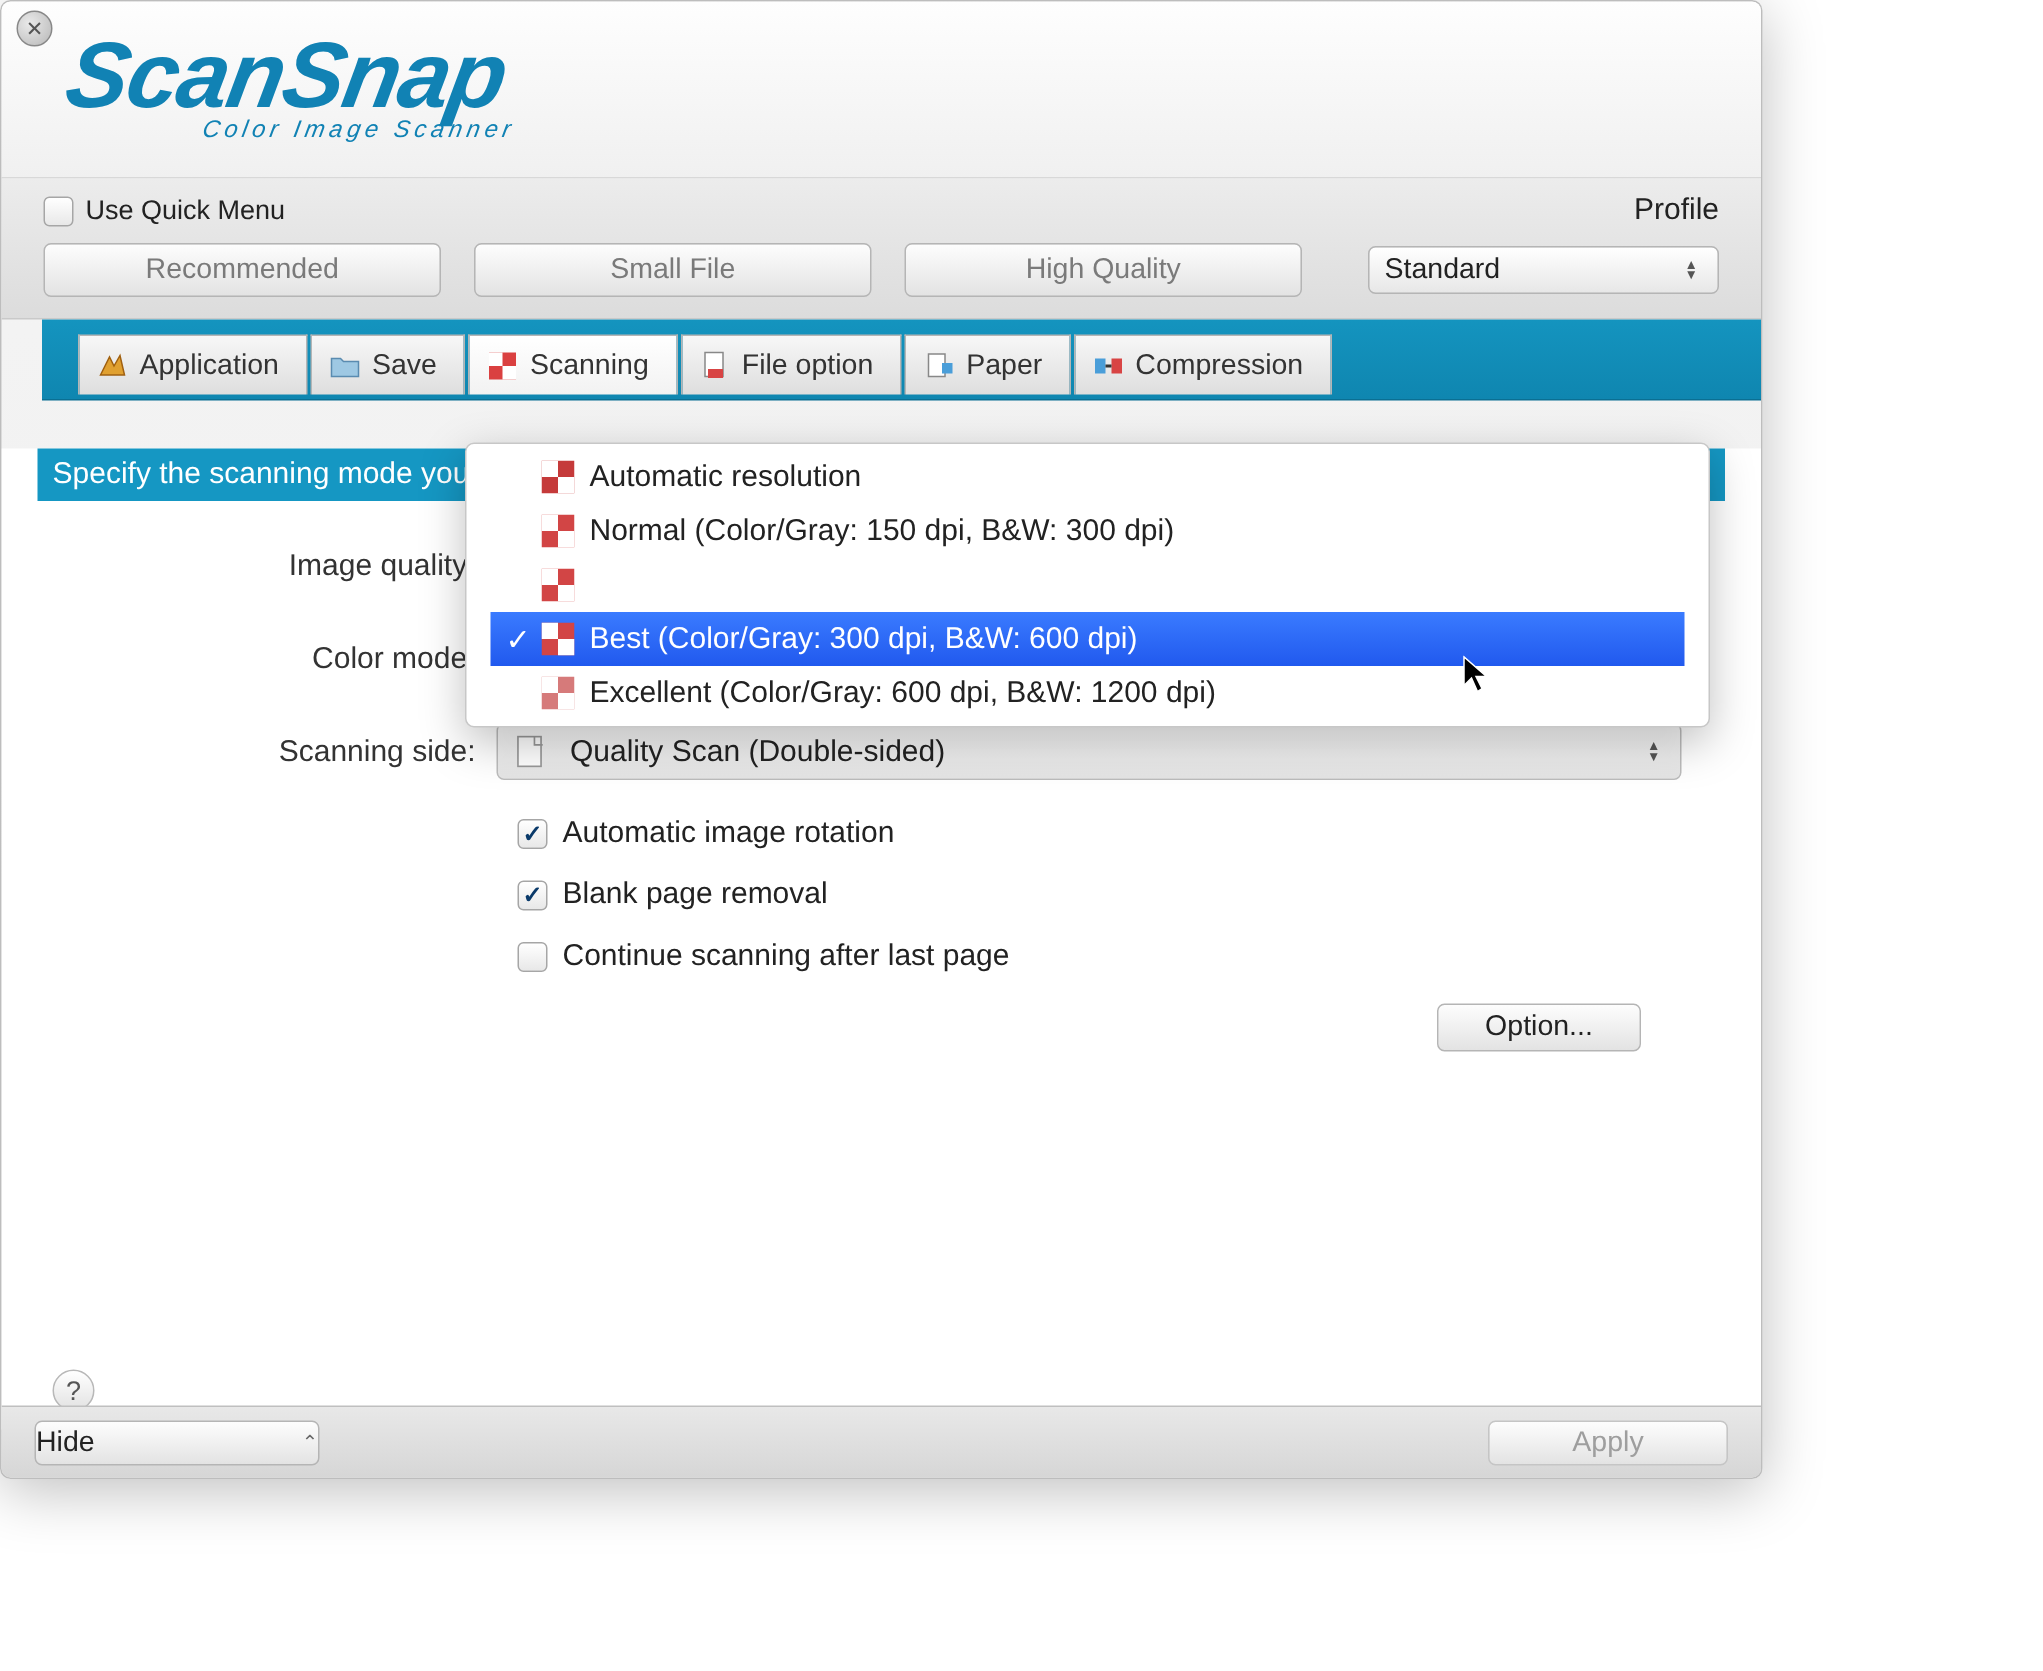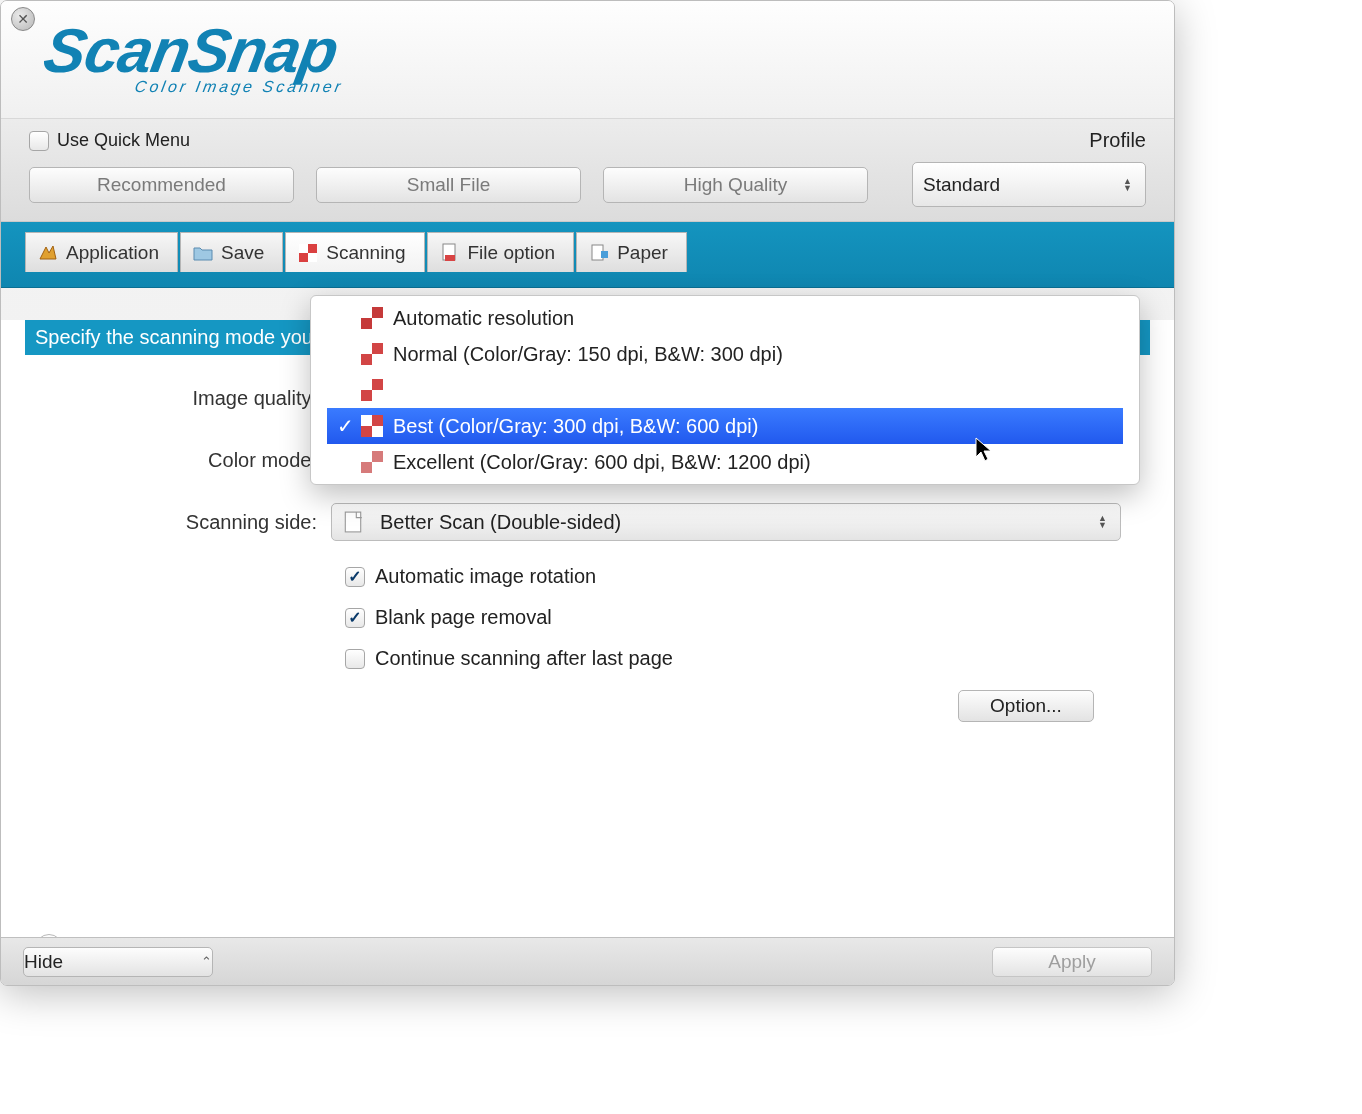--- a/index.html
+++ b/index.html
@@ -99,21 +99,21 @@
   border: 1px solid #b5b5b5;
   border-radius: 5px;
   color: #7a7a7a;
   font-size: 19px;
   text-align: center;
   line-height: 34px;
   cursor: pointer;
 }
 .profile-select {
   width: 252px;
-  height: 45px;
+  height: 32px;
   background: linear-gradient(#fff,#e7e7e7);
   border: 1px solid #b5b5b5;
   border-radius: 5px;
   padding: 0 10px;
   display: flex;
   align-items: center;
   justify-content: space-between;
   font-size: 19px;
   cursor: pointer;
 }
@@ -124,24 +124,25 @@
   gap: 1px;
   color: #555;
   font-size: 9px;
   line-height: 7px;
 }
 
 .tabs-bar {
   background: linear-gradient(#1494bf,#0f86b0);
   padding-top: 10px;
   padding-left: 24px;
-  height: 66px;
+  height: 54px;
   display: flex;
   gap: 2px;
   border-bottom: 1px solid #0a6f93;
+  margin-left: 27px;
 }
 .tab {
   height: 40px;
   padding: 0 18px 0 12px;
   display: flex;
   align-items: center;
   gap: 8px;
   background: linear-gradient(#f7f7f7,#dedede);
   border: 1px solid #b5b5b5;
   border-bottom: none;
@@ -376,20 +377,30 @@
       <span>File option</span>
     </div>
     <div class="tab">
       <span class="tab-icon">
         <svg viewBox="0 0 20 20">
             <rect x="3" y="2" width="11" height="15" fill="#fff" stroke="#888"></rect>
             <rect x="12" y="8" width="7" height="7" fill="#4a9ed9"></rect>
           </svg>
       </span>
       <span>Paper</span>
+    </div>
+    <div class="tab">
+      <span class="tab-icon">
+        <svg viewBox="0 0 20 20">
+            <rect x="1" y="5" width="7" height="10" fill="#4a9ed9"></rect>
+            <rect x="12" y="5" width="7" height="10" fill="#d84444"></rect>
+            <path d="M8 10 h4" stroke="#333" stroke-width="2"></path>
+          </svg>
+      </span>
+      <span>Compression</span>
     </div>
   </div>
 
   <div class="content">
     <div class="blue-strip">Specify the scanning mode you want to use.</div>
 
     <div class="form-area">
       <div class="form-row">
         <div class="form-label">Image quality:</div>
         <div class="select">
@@ -427,21 +438,21 @@
       <div class="form-row">
         <div class="form-label">Scanning side:</div>
         <div class="select">
           <span style="display:flex;align-items:center;gap:8px;">
             <span class="select-icon">
               <svg viewBox="0 0 20 20">
                   <rect x="3" y="1" width="14" height="18" fill="#fff" stroke="#999"></rect>
                   <path d="M13 1 v5 h5" fill="none" stroke="#999"></path>
                 </svg>
             </span>
-            <span>Better Scan (Double-sided)</span>
+            <span>Quality Scan (Double-sided)</span>
           </span>
           <span class="updown">▲<br>▼</span>
         </div>
       </div>
 
       <div class="checkbox-row">
         <span class="checkbox checked"></span>
         <span>Automatic image rotation</span>
       </div>
       <div class="checkbox-row">

